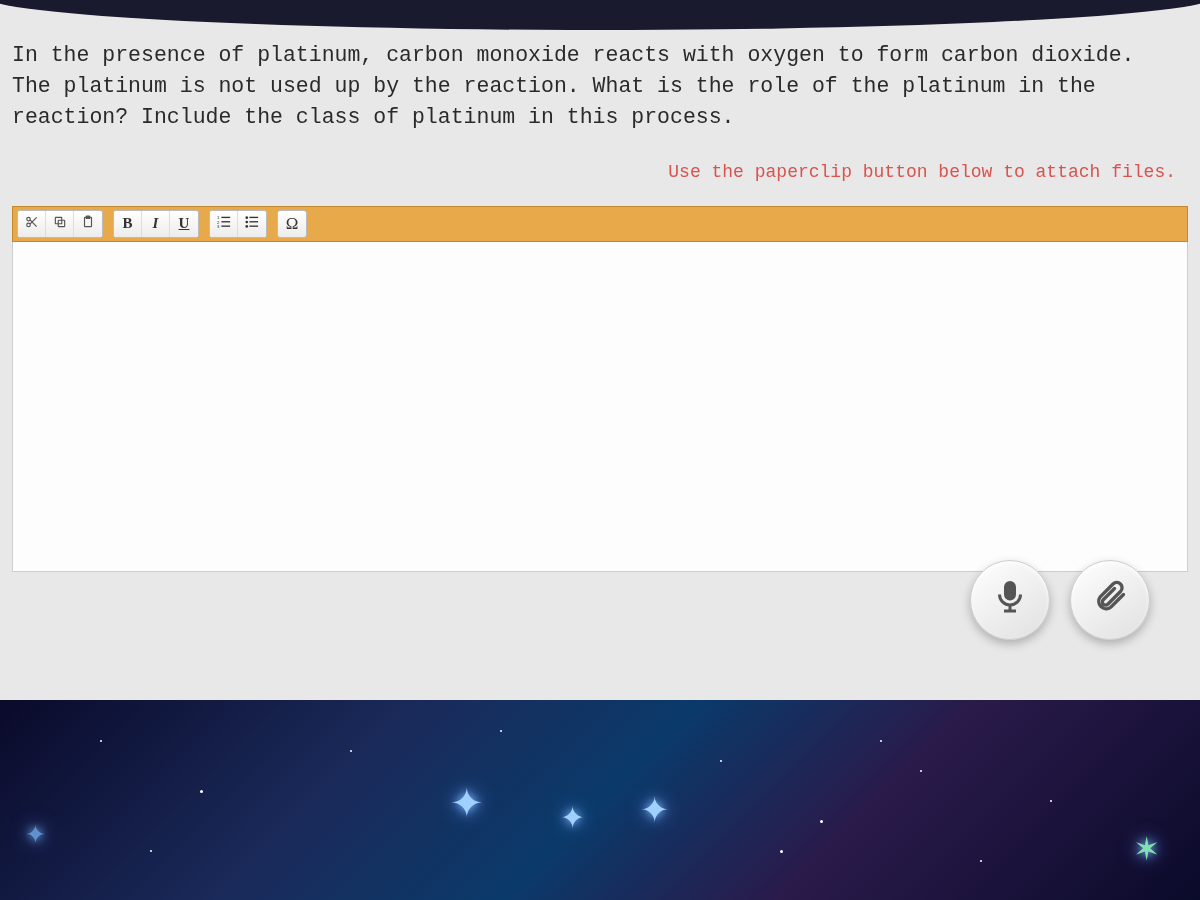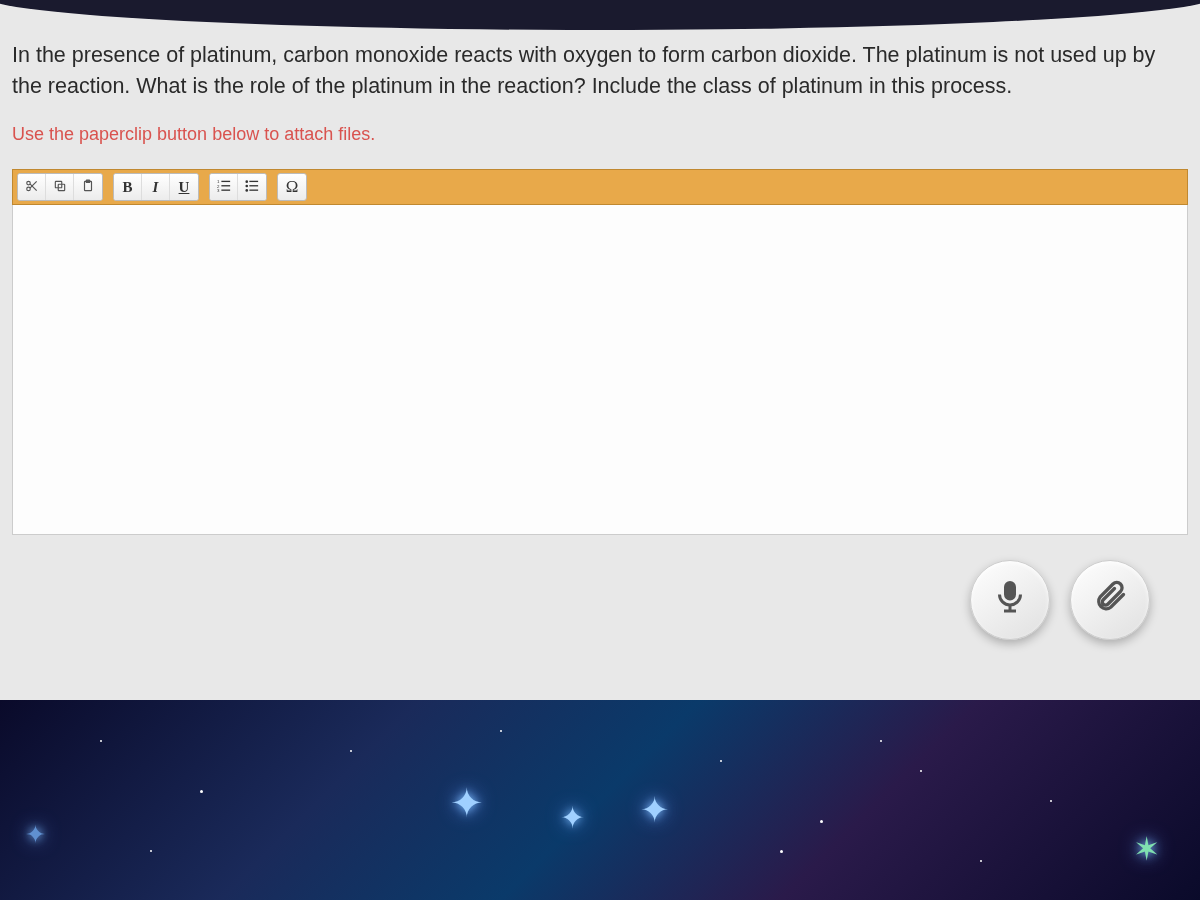--- a/index.html
+++ b/index.html
@@ -19,31 +19,32 @@
       position: absolute;
       top: -40px;
       left: -20px;
       right: -20px;
       height: 70px;
       background: #1a1a2e;
       border-radius: 0 0 50% 50%;
     }
     .question-area {
       padding: 40px 24px 10px 12px;
+      font-family: Liberation Mono, monospace;
     }
     .question-text {
       font-size: 21.5px;
       color: #2a2a2a;
       line-height: 1.45;
     }
     .hint-text {
-      text-align: left;
+      text-align: right;
       color: #d9534f;
       font-size: 18px;
-      margin-top: 22px;
+      margin-top: 28px;
       margin-bottom: 14px;
     }
     .editor-container {
       margin: 0 12px;
     }
     .toolbar {
       background: #e8a94a;
       border: 1px solid #c08830;
       padding: 3px 4px;
       display: flex;

